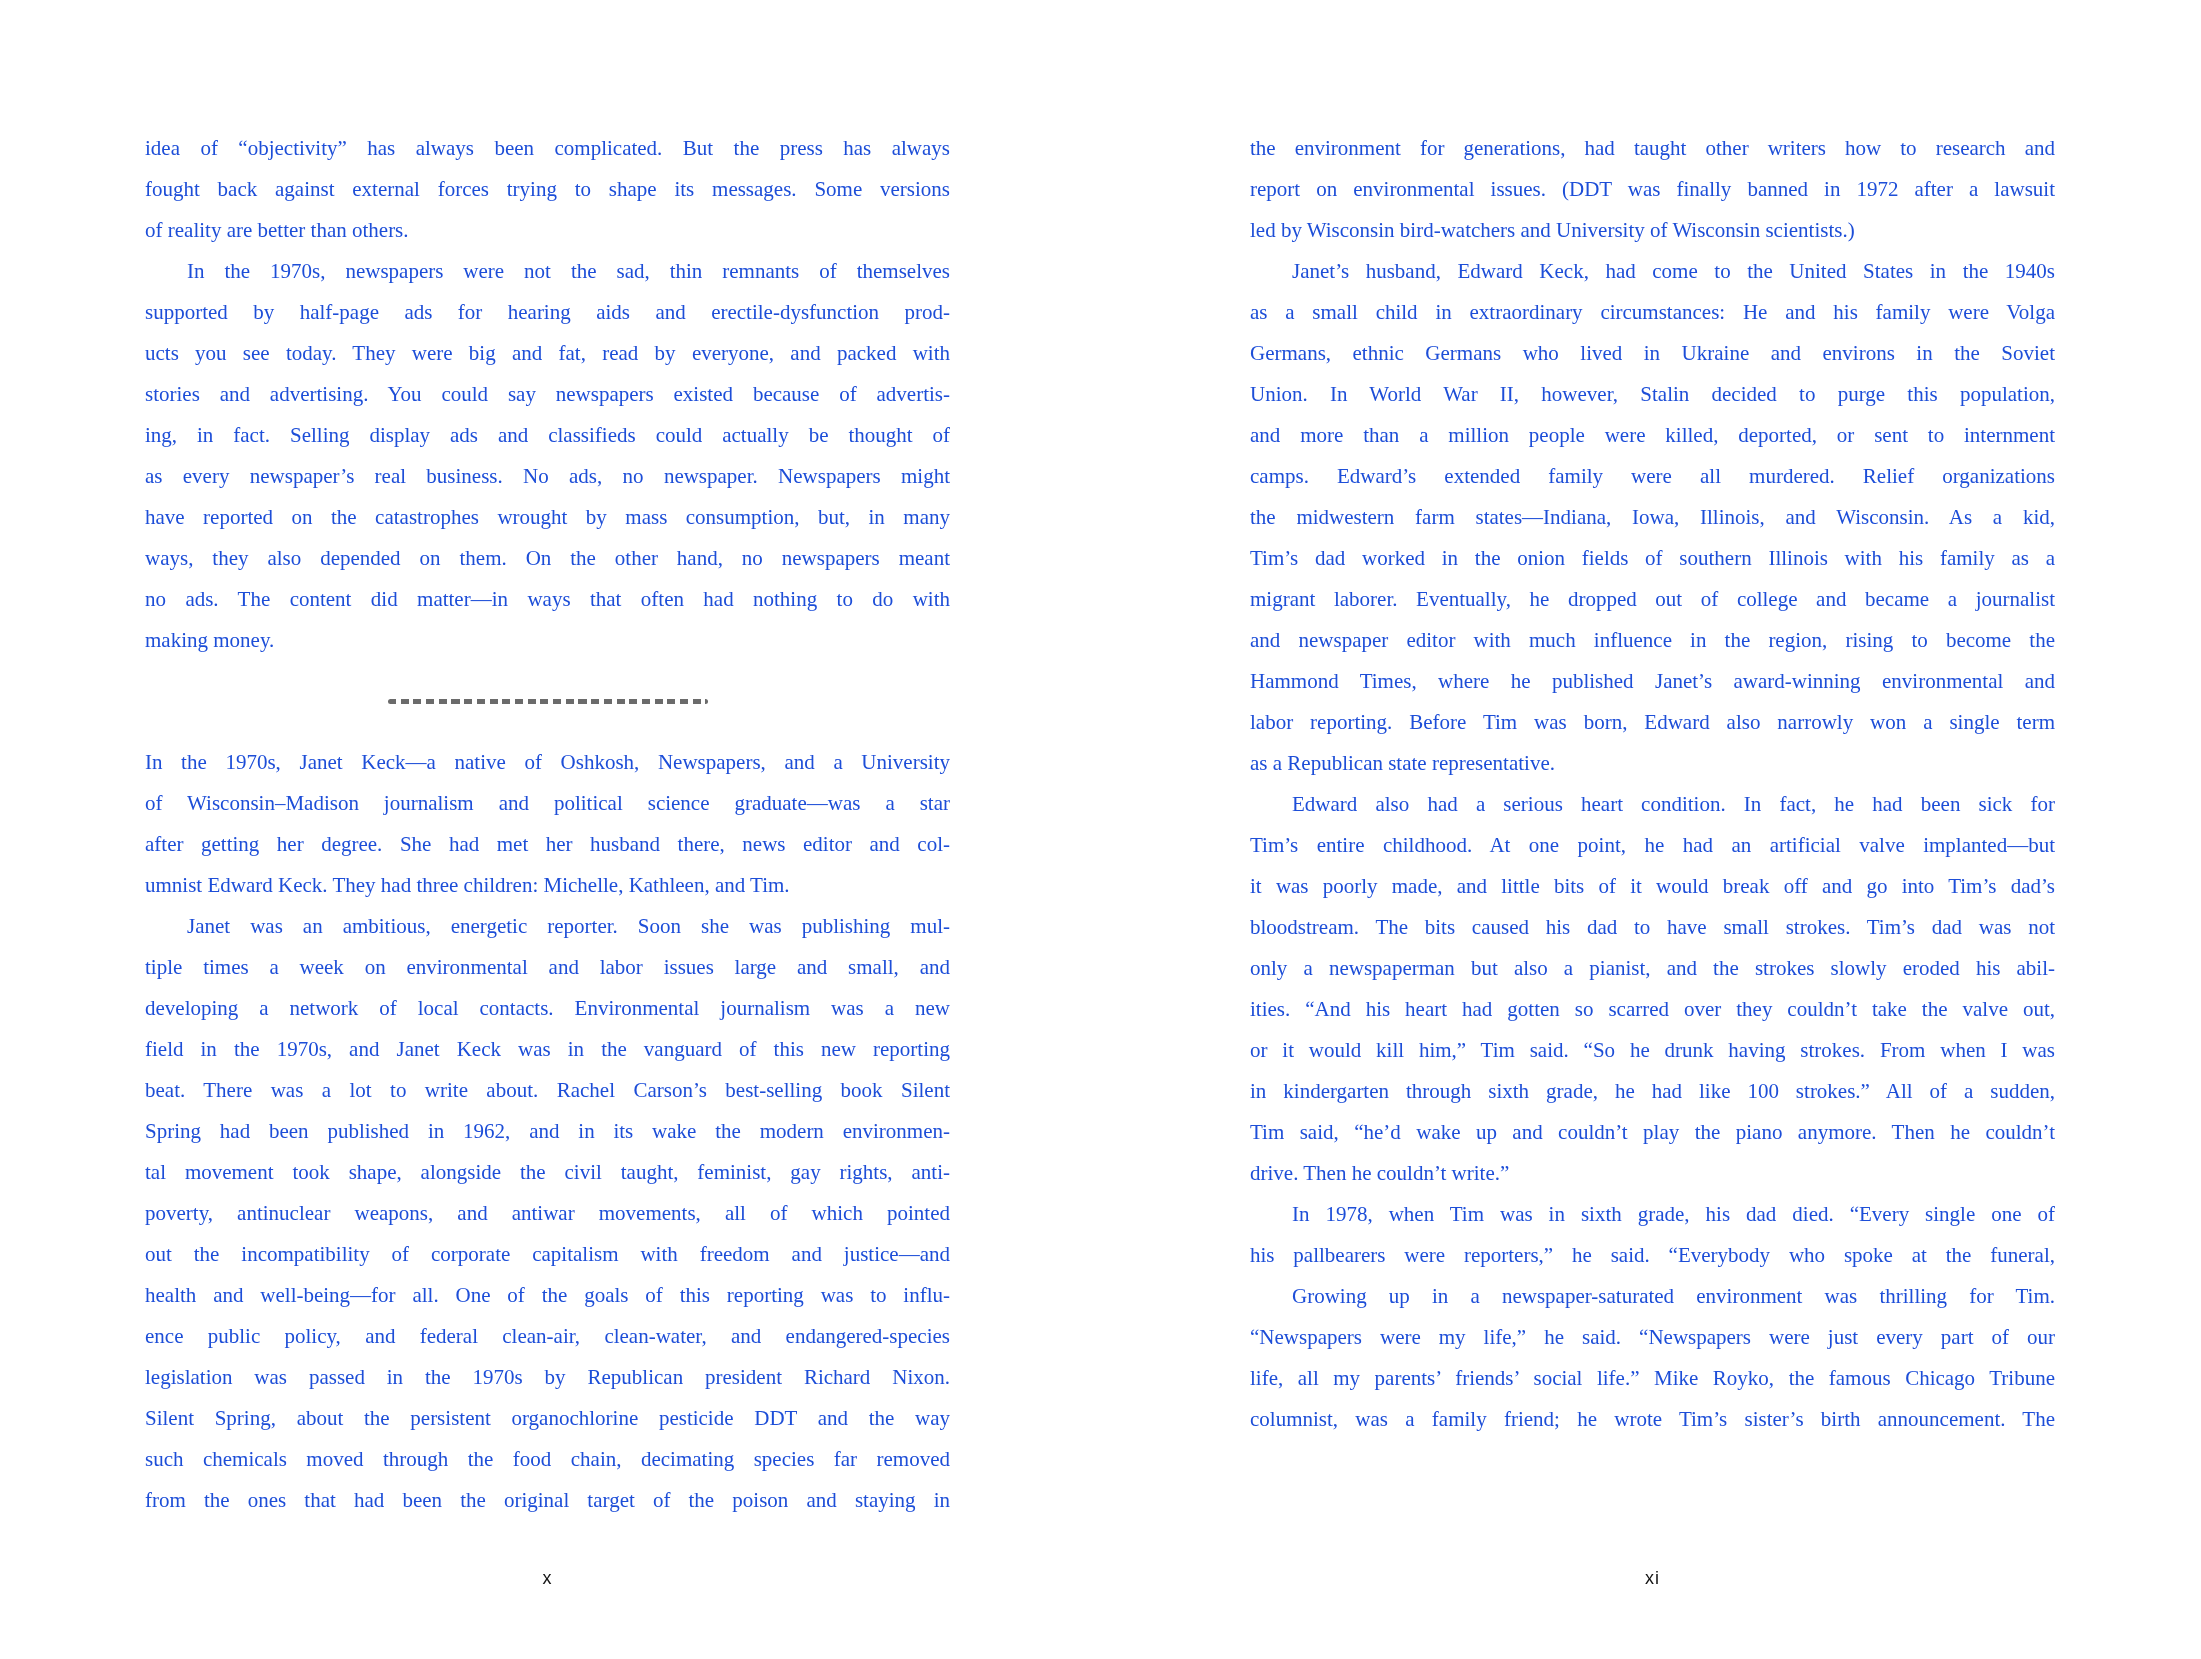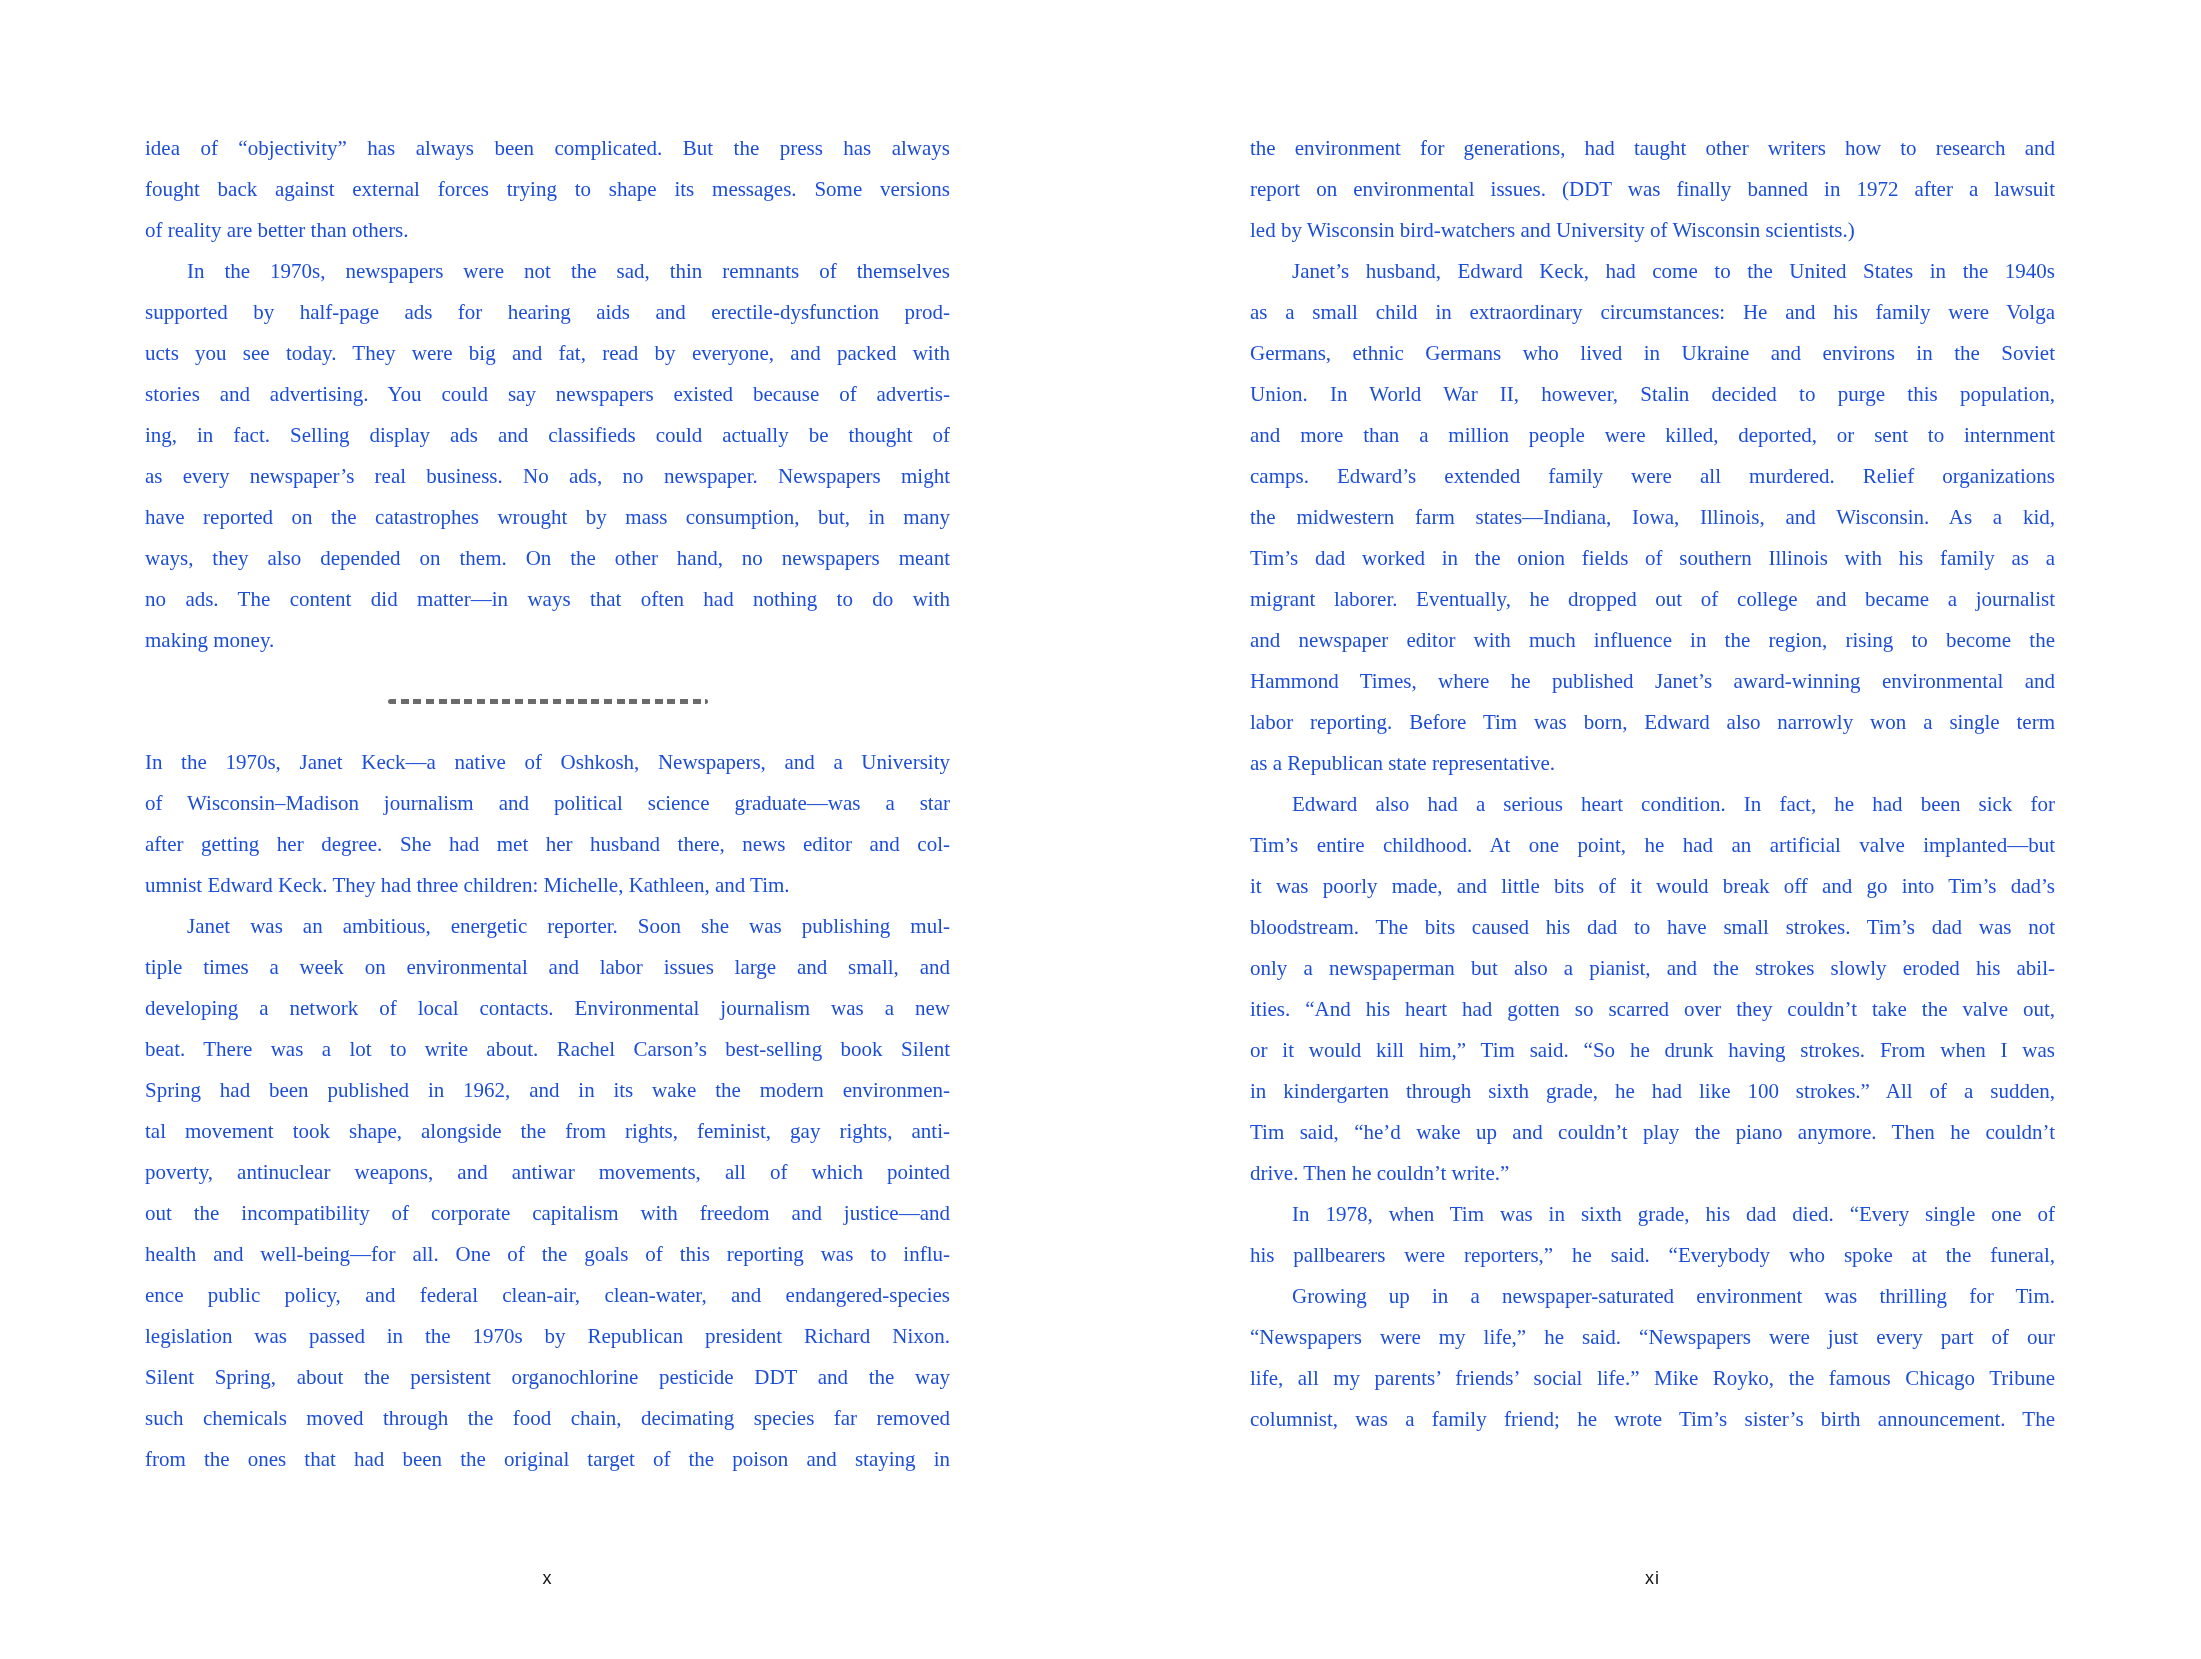--- a/index.html
+++ b/index.html
@@ -97,23 +97,24 @@
       <div class="divider-row">
         <div class="divider-line"></div>
       </div>
       <div class="line"><span>In the 1970s, Janet Keck—a native of Oshkosh, Newspapers, and a University</span></div>
       <div class="line"><span>of Wisconsin–Madison journalism and political science graduate—was a star</span></div>
       <div class="line"><span>after getting her degree. She had met her husband there, news editor and col-</span></div>
       <div class="line end"><span>umnist Edward Keck. They had three children: Michelle, Kathleen, and Tim.</span></div>
       <div class="line indent"><span>Janet was an ambitious, energetic reporter. Soon she was publishing mul-</span></div>
       <div class="line"><span>tiple times a week on environmental and labor issues large and small, and</span></div>
       <div class="line"><span>developing a network of local contacts. Environmental journalism was a new</span></div>
+      <div class="line"><span>field in the 1970s, and Janet Keck was in the vanguard of this new reporting</span></div>
       <div class="line"><span>beat. There was a lot to write about. Rachel Carson’s best-selling book </span><span class="it">Silent</span></div>
       <div class="line"><span class="it">Spring</span><span> had been published in 1962, and in its wake the modern environmen-</span></div>
-      <div class="line"><span>tal movement took shape, alongside the from rights, feminist, gay rights, anti-</span></div>
+      <div class="line"><span>tal movement took shape, alongside the civil taught, feminist, gay rights, anti-</span></div>
       <div class="line"><span>poverty, antinuclear weapons, and antiwar movements, all of which pointed</span></div>
       <div class="line"><span>out the incompatibility of corporate capitalism with freedom and justice—and</span></div>
       <div class="line"><span>health and well-being—for all. One of the goals of this reporting was to influ-</span></div>
       <div class="line"><span>ence public policy, and federal clean-air, clean-water, and endangered-species</span></div>
       <div class="line"><span>legislation was passed in the 1970s by Republican president Richard Nixon.</span></div>
       <div class="line"><span class="it">Silent Spring</span><span>, about the persistent organochlorine pesticide DDT and the way</span></div>
       <div class="line"><span>such chemicals moved through the food chain, decimating species far removed</span></div>
       <div class="line"><span>from the ones that had been the original target of the poison and staying in</span></div>
     </div>
 

